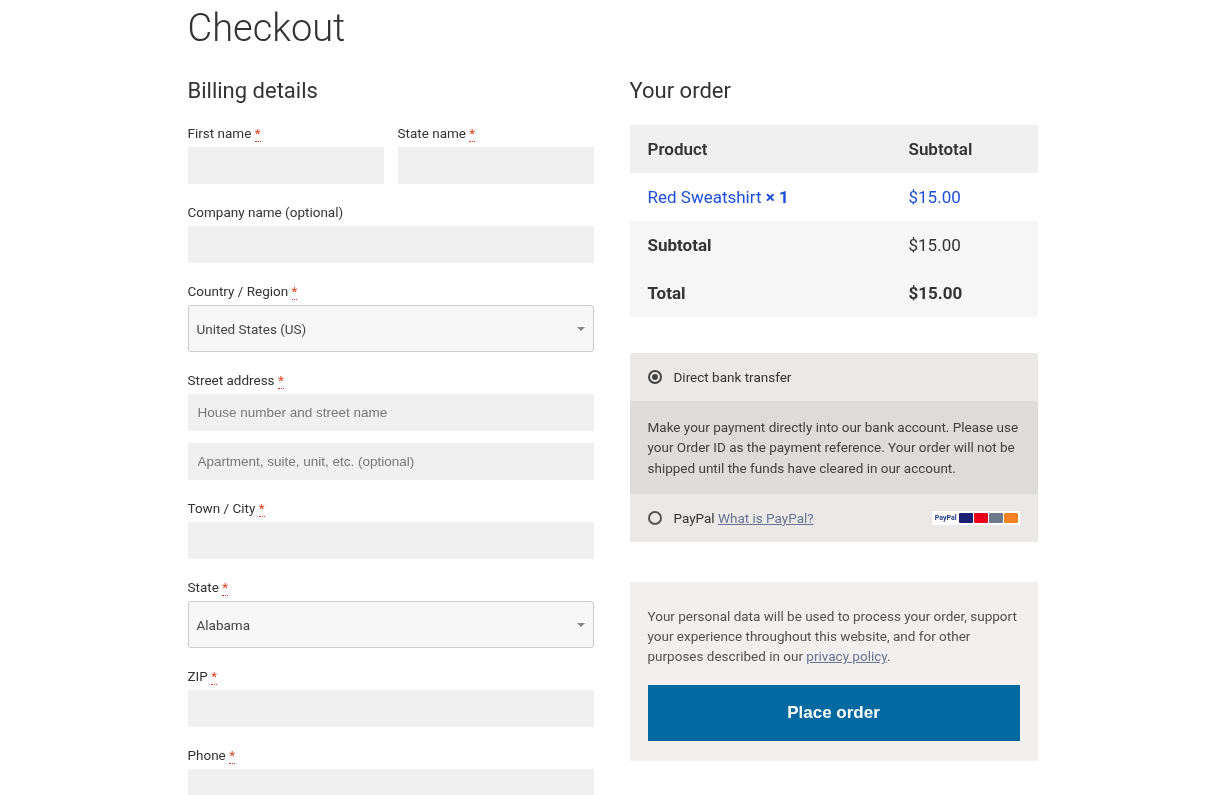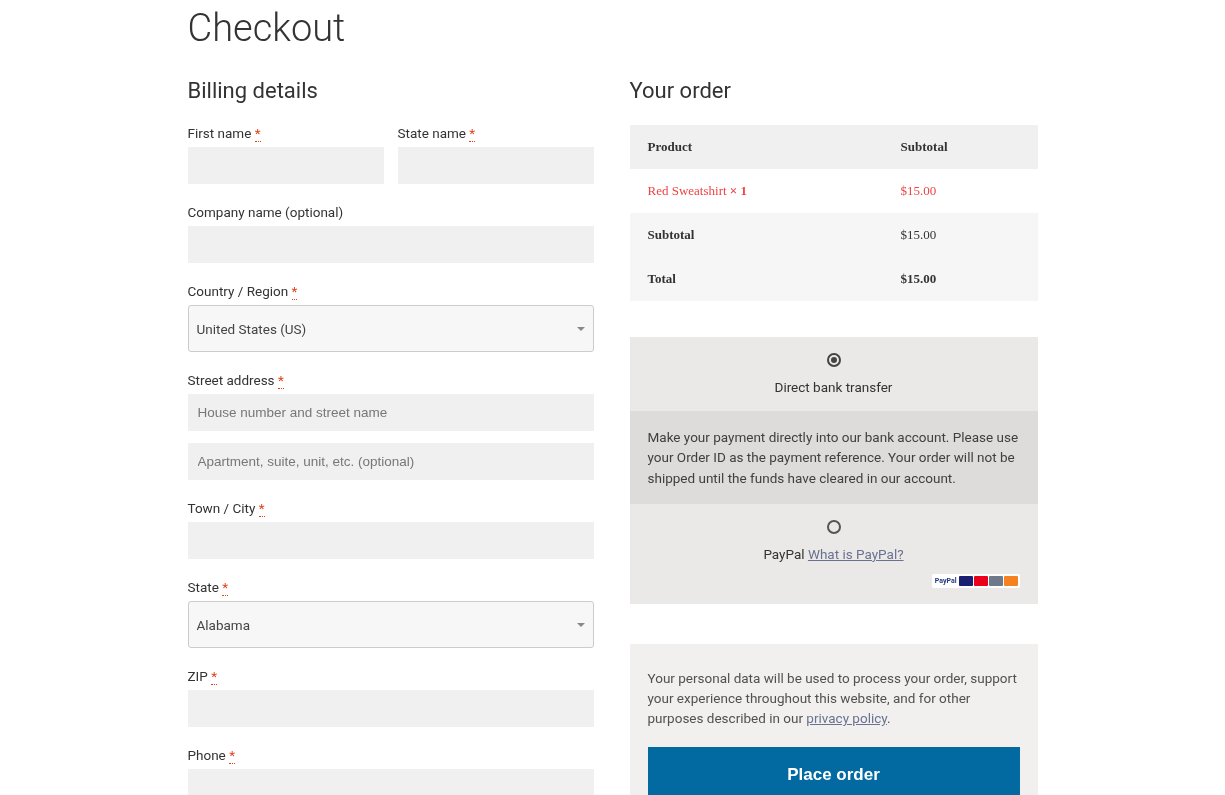--- a/index.html
+++ b/index.html
@@ -92,35 +92,34 @@
   right: 8px;
   top: 50%;
   transform: translateY(-50%);
   border-left: 4px solid transparent;
   border-right: 4px solid transparent;
   border-top: 4px solid #888;
 }
 .order-table {
   width: 100%;
   border-collapse: collapse;
-  font-size: 13px;
-  font-family: Liberation Serif, serif;
+  font-size: 17px;
 }
 .order-table th, .order-table td {
   text-align: left;
   padding: 14px 18px;
 }
 .order-table thead th {
   background: #f1f0f0;
   font-weight: 600;
   color: #333;
 }
 .order-table tbody td {
   background: #fff;
-  color: #ef4444;
+  color: #1d4ed8;
 }
 .order-table tfoot th, .order-table tfoot td {
   background: #f7f6f6;
   color: #333;
 }
 .order-table tfoot tr.total th,
 .order-table tfoot tr.total td {
   font-weight: 700;
 }
 .qty {
@@ -130,21 +129,20 @@
   background: #ebe9e8;
   margin-top: 36px;
 }
 .payment-option {
   padding: 16px 18px;
   display: flex;
   align-items: center;
   gap: 12px;
   font-size: 13.5px;
   color: #333;
-  flex-direction: column;
 }
 .radio {
   width: 14px;
   height: 14px;
   border-radius: 50%;
   border: 2px solid #555;
   display: inline-flex;
   align-items: center;
   justify-content: center;
   cursor: pointer;

